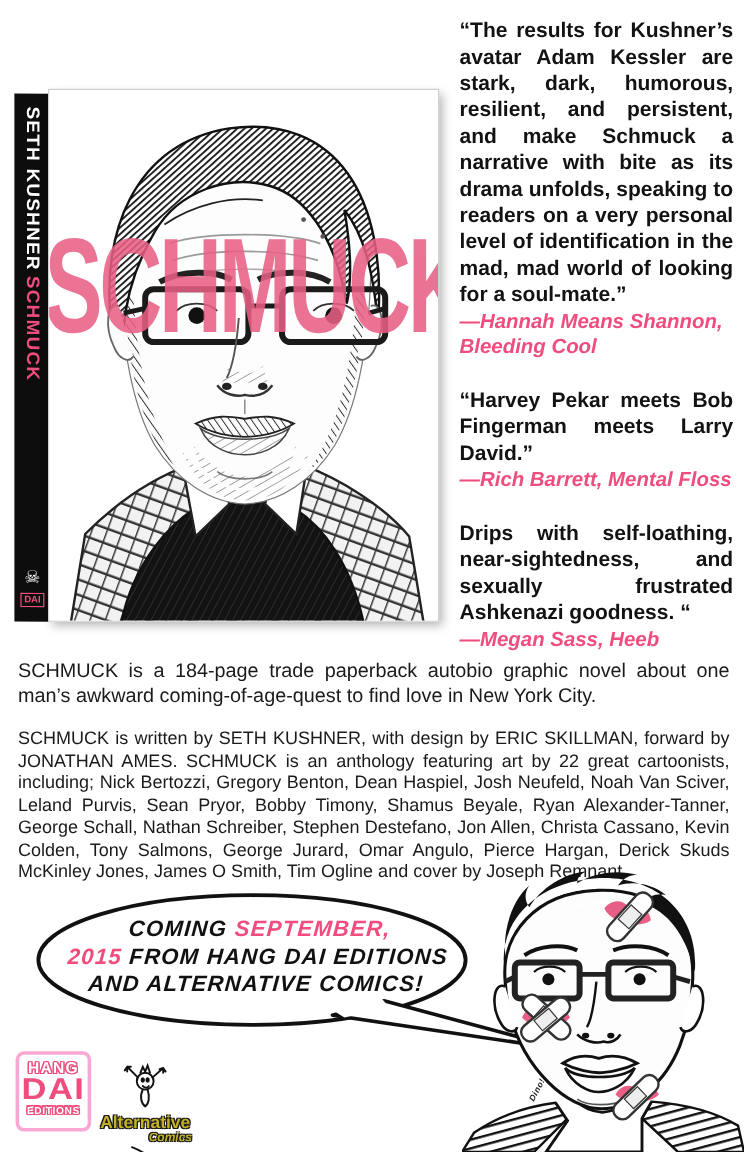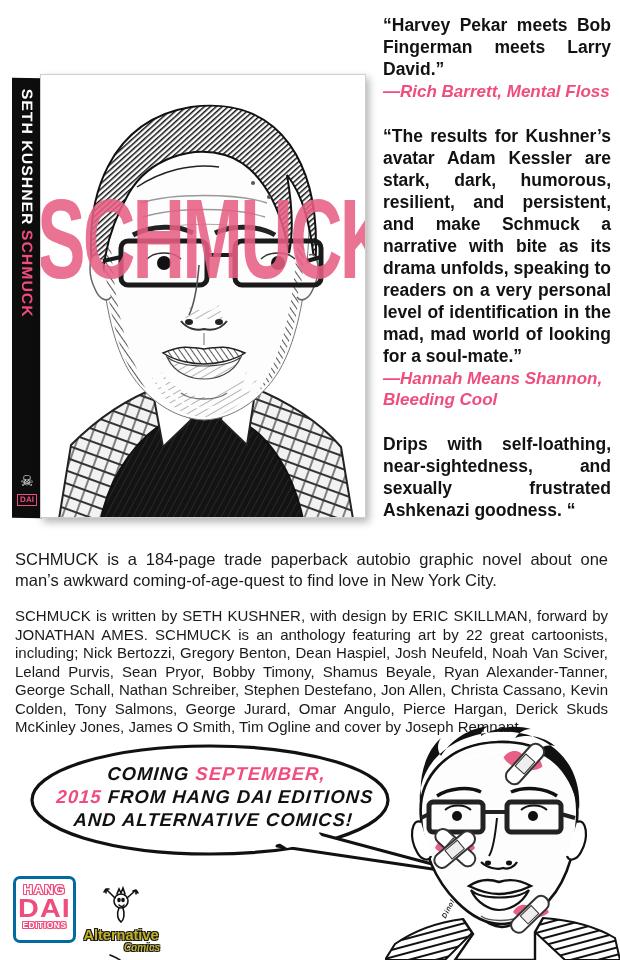--- a/index.html
+++ b/index.html
@@ -36,21 +36,21 @@
   #about-p2 { position:absolute; left:15px; top:607px; width:593px; font-size:15px; line-height:18.5px;
               color:#1a1a1a; text-align:justify; }
 
   
   #bubble-svg { position:absolute; left:25px; top:742px; }
   #bubble-text { position:absolute; left:52px; top:762px; width:326px; text-align:center;
                  font-size:18.5px; line-height:23px; font-weight:bold; font-style:italic;
                  letter-spacing:1px; color:#111; transform:skewX(-4deg); }
 
   
-  #hangdai { position:absolute; left:13px; top:876px; width:63px; height:67px; border:3px solid #0369a1;
+  #hangdai { position:absolute; left:13px; top:876px; width:63px; height:67px; border:3px solid #f9a8d4;
              border-radius:7px; text-align:center; padding-top:4px; background:#fff; }
   .outline-pink { color:#fff; font-weight:bold;
     text-shadow:-1px -1px 0 #ef4d7d,1px -1px 0 #ef4d7d,-1px 1px 0 #ef4d7d,1px 1px 0 #ef4d7d,0 1px 0 #ef4d7d,0 -1px 0 #ef4d7d,1px 0 0 #ef4d7d,-1px 0 0 #ef4d7d; }
   #hangdai .l1 { font-size:13px; line-height:13px; letter-spacing:1px; }
   #hangdai .l2 { font-size:25px; line-height:24px; color:#ef4d7d; font-weight:bold; letter-spacing:1px; transform:scale(1.15,1); }
   #hangdai .l3 { font-size:8.5px; line-height:10px; letter-spacing:.5px; }
 
   #altcomics { position:absolute; left:82px; top:884px; width:78px; text-align:center; }
   .outline-black { color:#c3b122; font-weight:bold;
     text-shadow:-1px -1px 0 #1a1a1a,1px -1px 0 #1a1a1a,-1px 1px 0 #1a1a1a,1px 1px 0 #1a1a1a; }
@@ -156,29 +156,30 @@
         <line x1="163" y1="258" x2="163" y2="270" stroke="#888" stroke-width="1.2"></line>
         <path d="M140,318 C150,326 176,326 186,318" fill="none" stroke="#777" stroke-width="1.4"></path>
         <path d="M120,296 C130,312 150,322 163,322 C178,322 196,312 206,296 L200,316 C188,328 172,332 163,332 C152,332 138,326 126,314 Z" fill="url(#hatchLight)"></path>
       </svg>
       <div id="cover-title">SCHMUCK</div>
     </div>
   </div>
 
   <div id="quotes">
     <div class="quote-block">
+      <div class="quote-text">“The results for Kushner’s avatar Adam Kessler are stark, dark, humorous, resilient, and persistent, and make Schmuck a narrative with bite as its drama unfolds, speaking to readers on a very personal level of identification in the mad, mad world of looking for a soul-mate.”</div>
+      <div class="quote-attr">—Hannah Means Shannon, Bleeding Cool</div>
+    </div>
+    <div class="quote-block">
       <div class="quote-text">“Harvey Pekar meets Bob Fingerman meets Larry David.”</div>
       <div class="quote-attr">—Rich Barrett, Mental Floss</div>
     </div>
     <div class="quote-block">
-      <div class="quote-text">“The results for Kushner’s avatar Adam Kessler are stark, dark, humorous, resilient, and persistent, and make Schmuck a narrative with bite as its drama unfolds, speaking to readers on a very personal level of identification in the mad, mad world of looking for a soul-mate.”</div>
-      <div class="quote-attr">—Hannah Means Shannon, Bleeding Cool</div>
-    </div>
-    <div class="quote-block">
       <div class="quote-text">Drips with self-loathing, near-sightedness, and sexually frustrated Ashkenazi goodness. “</div>
+      <div class="quote-attr">—Megan Sass, Heeb</div>
     </div>
   </div>
 
   <p id="about-p1">SCHMUCK is a 184-page trade paperback autobio graphic novel about one man’s awkward coming-of-age-quest to find love in New York City.</p>
   <p id="about-p2">SCHMUCK is written by SETH KUSHNER, with design by ERIC SKILLMAN, forward by JONATHAN AMES. SCHMUCK is an anthology featuring art by 22 great cartoonists, including; Nick Bertozzi, Gregory Benton, Dean Haspiel, Josh Neufeld, Noah Van Sciver, Leland Purvis, Sean Pryor, Bobby Timony, Shamus Beyale, Ryan Alexander-Tanner, George Schall, Nathan Schreiber, Stephen Destefano, Jon Allen, Christa Cassano, Kevin Colden, Tony Salmons, George Jurard, Omar Angulo, Pierce Hargan,  Derick Skuds McKinley Jones, James O Smith, Tim Ogline and cover by Joseph Remnant.</p>
 
   <svg id="bubble-svg" width="460" height="150" viewBox="0 0 460 150">
     <ellipse cx="185" cy="58" rx="178" ry="54" fill="#fff" stroke="#111" stroke-width="3.2"></ellipse>
     <path d="M295,92 L448,133 L252,104 Z" fill="#fff" stroke="#111" stroke-width="3" stroke-linejoin="round"></path>
     <path d="M293,90 L300,98 L262,106 L254,101 Z" fill="#fff" stroke="none"></path>

